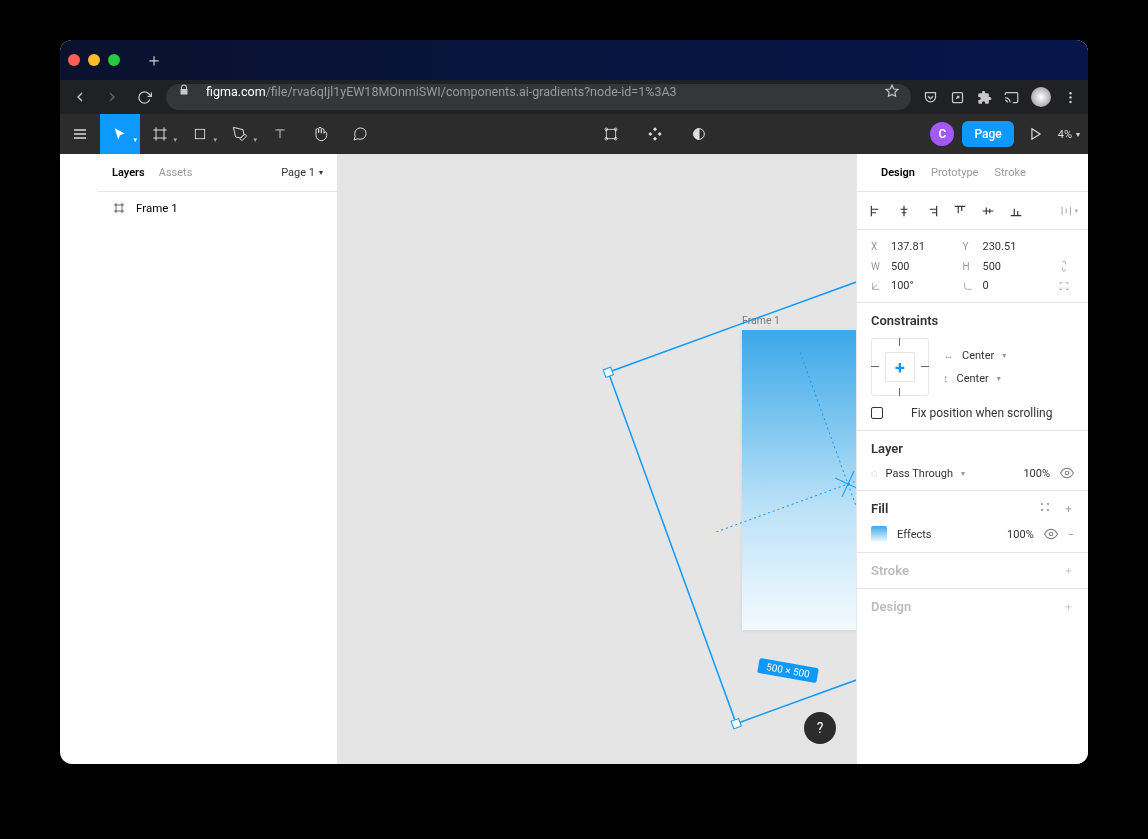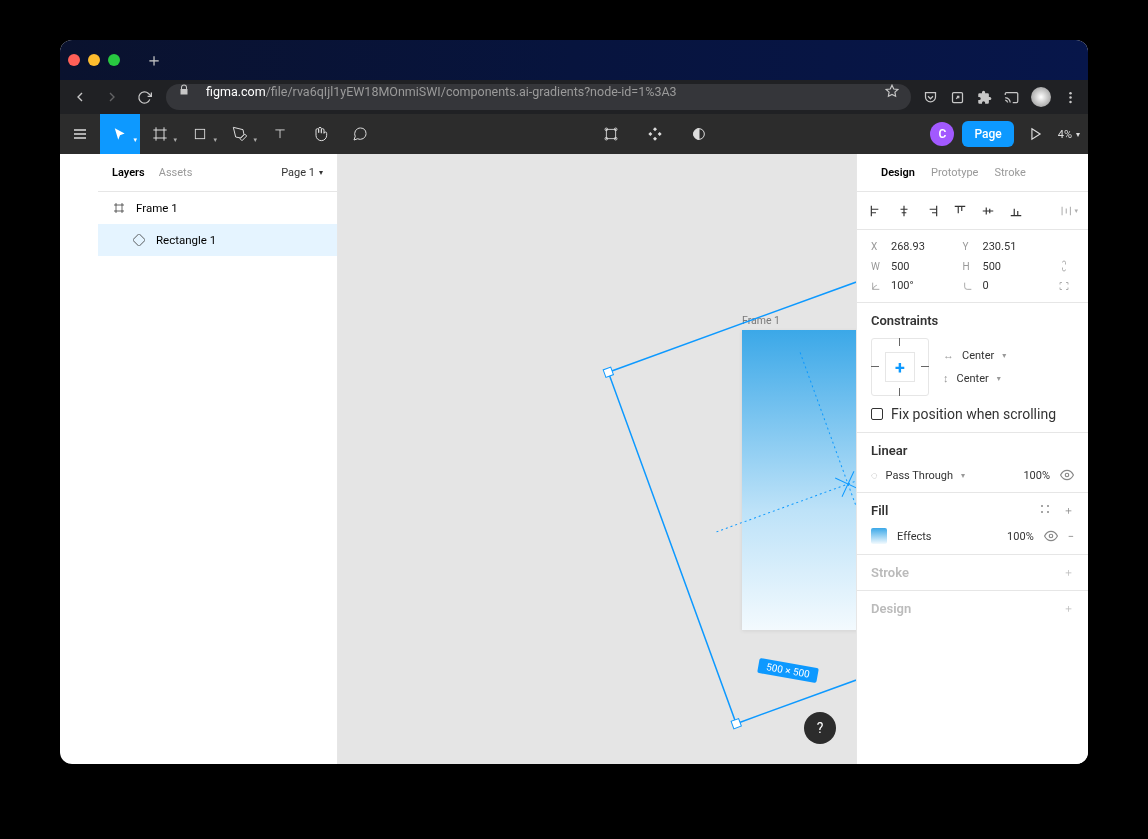--- a/index.html
+++ b/index.html
@@ -53,21 +53,21 @@
   .prop-lbl{color:#999;font-size:10px;}
   .prop-val{color:#333;font-size:11px;}
   .prop-trail{color:#999;display:flex;align-items:center;justify-content:center;}
   .constraint-row{display:flex;align-items:center;gap:14px;}
   .constraint-box{width:58px;height:58px;border:1px solid #e6e6e6;border-radius:3px;position:relative;display:flex;align-items:center;justify-content:center;}
   .cb-inner{width:30px;height:30px;border:1px solid #e6e6e6;position:relative;display:flex;align-items:center;justify-content:center;}
   .cb-plus{color:#0d99ff;font-size:18px;font-weight:bold;}
   .cb-tick{position:absolute;background:#666;}
   .constraint-sels{display:flex;flex-direction:column;gap:10px;}
   .csel{display:flex;align-items:center;gap:8px;font-size:11px;}
-  .check-row{display:flex;align-items:center;gap:8px;font-size:14px;color:#333;}
+  .check-row{display:flex;align-items:center;gap:28px;font-size:12px;color:#333;}
   .checkbox{width:12px;height:12px;border:1px solid #333;border-radius:2px;}
   .row{display:flex;align-items:center;justify-content:space-between;gap:8px;}
   .fill-swatch{width:16px;height:16px;border-radius:2px;background:linear-gradient(180deg,#3ba8e8,#f3fafe);}
   .eye{width:14px;height:14px;color:#888;}
   .help-fab{position:absolute;right:20px;bottom:20px;width:32px;height:32px;border-radius:50%;background:#2c2c2c;color:#fff;display:flex;align-items:center;justify-content:center;font-size:14px;}
   svg{display:block;}
   .figma-logo{width:14px;height:14px;}
 </style>
 </head>
 <body>
@@ -245,28 +245,20 @@
         <span class="layer-ico">
             <svg width="12" height="12" viewBox="0 0 24 24" stroke="currentColor" stroke-width="1.5" fill="none">
               <line x1="6" y1="2" x2="6" y2="22"></line>
               <line x1="18" y1="2" x2="18" y2="22"></line>
               <line x1="2" y1="6" x2="22" y2="6"></line>
               <line x1="2" y1="18" x2="22" y2="18"></line>
             </svg>
           </span>
         <span>Frame 1</span>
       </div>
-      <div class="layer-row indent sel">
-        <span class="layer-ico">
-            <svg width="12" height="12" viewBox="0 0 24 24" stroke="currentColor" stroke-width="1.5" fill="none">
-              <rect x="3" y="3" width="18" height="18" transform="rotate(45 12 12)"></rect>
-            </svg>
-          </span>
-        <span>Rectangle 1</span>
-      </div>
     </div>
 
     <div class="canvas">
       <div class="frame-label">Frame 1</div>
       <div class="frame"></div>
       <svg width="560" height="560" style="position:absolute;left:230px;top:50px;overflow:visible;">
         <g transform="translate(280,280) rotate(-20)">
           <rect x="-187" y="-187" width="374" height="374" fill="none" stroke="#0d99ff" stroke-width="1.5"></rect>
 
           <rect x="-191" y="-191" width="8" height="8" fill="#fff" stroke="#0d99ff"></rect>
@@ -340,21 +332,21 @@
               <line x1="20" y1="4" x2="20" y2="20"></line>
               <line x1="12" y1="7" x2="12" y2="17"></line>
             </svg>
             <span style="font-size:7px;margin-left:2px">▾</span>
           </span>
       </div>
 
       <div class="section">
         <div class="prop-grid">
           <span class="prop-lbl">X</span>
-          <span class="prop-val">268.93</span>
+          <span class="prop-val">137.81</span>
           <span class="prop-lbl">Y</span>
           <span class="prop-val">230.51</span>
           <span></span>
 
           <span class="prop-lbl">W</span>
           <span class="prop-val">500</span>
           <span class="prop-lbl">H</span>
           <span class="prop-val">500</span>
           <span class="prop-trail">
               <svg width="12" height="14" viewBox="0 0 24 28" stroke="currentColor" fill="none" stroke-width="1.5">
@@ -407,21 +399,21 @@
               </div>
           </div>
         </div>
         <div class="check-row">
           <div class="checkbox"></div>
           <span>Fix position when scrolling</span>
         </div>
       </div>
 
       <div class="section">
-        <span class="sec-title">Linear</span>
+        <span class="sec-title">Layer</span>
         <div class="row">
           <div style="display:flex;align-items:center;gap:8px">
             <span style="color:#999">◌</span>
             <span>Pass Through</span>
             <span style="font-size:8px;color:#999">▾</span>
           </div>
           <div style="display:flex;align-items:center;gap:10px">
             <span>100%</span>
             <span class="eye">
                 <svg width="14" height="14" viewBox="0 0 24 24" stroke="currentColor" fill="none" stroke-width="2">

